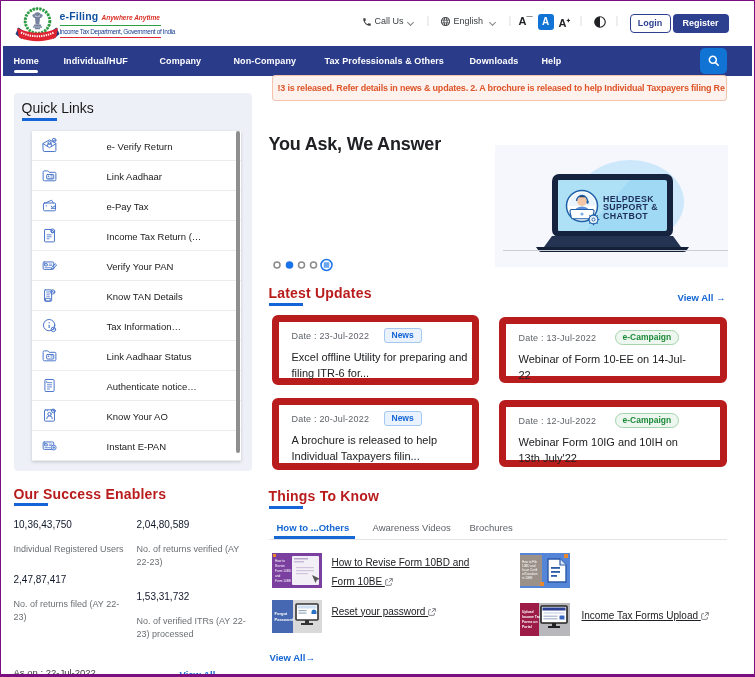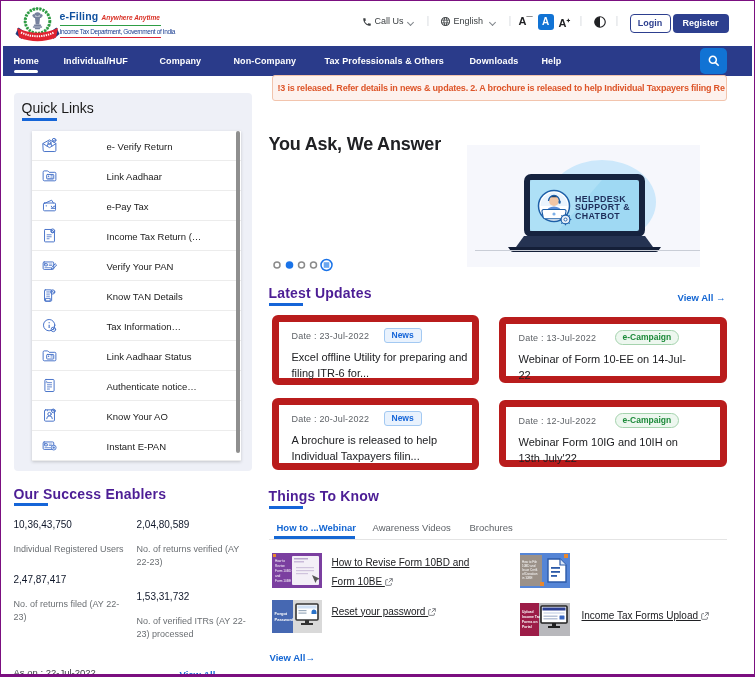--- a/index.html
+++ b/index.html
@@ -26,23 +26,23 @@
 .qrow .ic { position:absolute; left:9px; top:6px; width:17px; height:17px; }
 .qrow .tx { position:absolute; left:35px; top:10px; font-size:9.5px; color:#212121;margin-left:40px; }
 .qsb { position:absolute; left:222px; top:38px; width:4px; height:322px; background:#8f8f8f; border-radius:2px; }
 
 .ticker { position:absolute; left:269px; top:72px; width:455px; height:26px; background:#fdf2ee; border:1px solid #f2c4ad; border-radius:3px; overflow:hidden; }
 .ticker span { position:absolute; left:5px; top:7.5px; font-size:9px; font-weight:bold; color:#dd5529; white-space:nowrap; letter-spacing:-0.2px; }
 
 .hero-h { position:absolute; left:266px; top:131px; font-size:18px; font-weight:bold; color:#202124; letter-spacing:-0.2px; }
 .hero-p { position:absolute; left:267px; top:164px; width:180px; font-size:10.5px; color:#80868b; line-height:15px; letter-spacing:0.2px; }
 .hero-btn { position:absolute; left:267px; top:209px; width:116px; height:28px; background:#2d3f93; border-radius:4px; color:#fff; font-size:11px; font-weight:bold; text-align:center; line-height:28px; }
-.illus { position:absolute; left:464px; top:142px; width:233px; height:122px; background:#f6f7fc; }
-
-.sec-h { position:absolute; font-size:14px; font-weight:bold; color:#4c1d95; letter-spacing:0.2px; }
+.illus { position:absolute; left:492px; top:142px; width:233px; height:122px; background:#f6f7fc; }
+
+.sec-h { position:absolute; font-size:14px; font-weight:bold; color:#b91c1c; letter-spacing:0.2px; }
 .sec-ul { position:absolute; width:34px; height:3px; background:#1565d8; }
 .viewall { position:absolute; font-size:9.5px; font-weight:bold; color:#1567d3; }
 .card { position:absolute; border:7px solid #b91c1c; border-radius:6px; background:#fff; }
 .card .dt { position:absolute; left:13px; top:9px; font-size:9px; color:#5f6368; letter-spacing:0.2px; }
 .card .bd { position:absolute; left:13px; top:27px; font-size:11px; color:#202124; line-height:16px; }
 .badge-n { position:absolute; top:6px; height:15px; line-height:13px; padding:0 7px; background:#e9f2fd; border:1px solid #a3c9f2; border-radius:3px; color:#1565d8; font-size:8.5px; font-weight:bold; }
 .badge-e { position:absolute; top:6px; height:15px; line-height:13px; padding:0 7px; background:#edf7ef; border:1px solid #a5d3ae; border-radius:8px; color:#1d8a3a; font-size:8.5px; font-weight:bold; }
 
 .stat-n { position:absolute; font-size:10px; font-weight:normal; color:#0f172a; }
 .stat-c { position:absolute; font-size:9px; color:#6b6f73; line-height:13.5px; }
@@ -327,21 +327,21 @@
 <div class="stat-c" style="left:134px; top:540px; width:112px;">No. of returns verified (AY 22-23)</div>
 <div class="stat-n" style="left:11px; top:571px;">2,47,87,417</div>
 <div class="stat-c" style="left:11px; top:595px; width:112px;">No. of returns filed (AY 22-23)</div>
 <div class="stat-n" style="left:134px; top:588px;">1,53,31,732</div>
 <div class="stat-c" style="left:134px; top:612px; width:112px;">No. of verified ITRs (AY 22-23) processed</div>
 <div class="abs" style="left:11px; top:664px; font-size:9.5px; color:#3c4043;">As on : 22-Jul-2022</div>
 <div class="abs" style="left:177px; top:666px; font-size:9.5px; font-weight:bold; color:#1567d3; text-decoration:underline;">View All→</div>
 
 <div class="sec-h" style="left:266px; top:485px;">Things To Know</div>
 <div class="sec-ul" style="left:266px; top:503px;"></div>
-<div class="tab active" style="left:274px;">How to ...Webinar</div>
+<div class="tab active" style="left:274px;">How to ...Others</div>
 <div class="abs" style="left:271px; top:533px; width:81px; height:3px; background:#1567d3;"></div>
 <div class="tab" style="left:370px;">Awareness Videos</div>
 <div class="tab" style="left:467px;">Brochures</div>
 <div class="tabline"></div>
 
 <div class="thumb" id="th1" style="left:269px; top:550px;"><svg width="50" height="35" viewBox="0 0 50 35">
         <rect width="50" height="35" fill="#7b3fa0"></rect>
         <rect x="20" y="3" width="27" height="29" rx="1" fill="#f3eff7"></rect>
         <rect x="22" y="5" width="14" height="1.5" fill="#b9a6cc"></rect>
         <rect x="22" y="8" width="10" height="1.5" fill="#c9bada"></rect>

